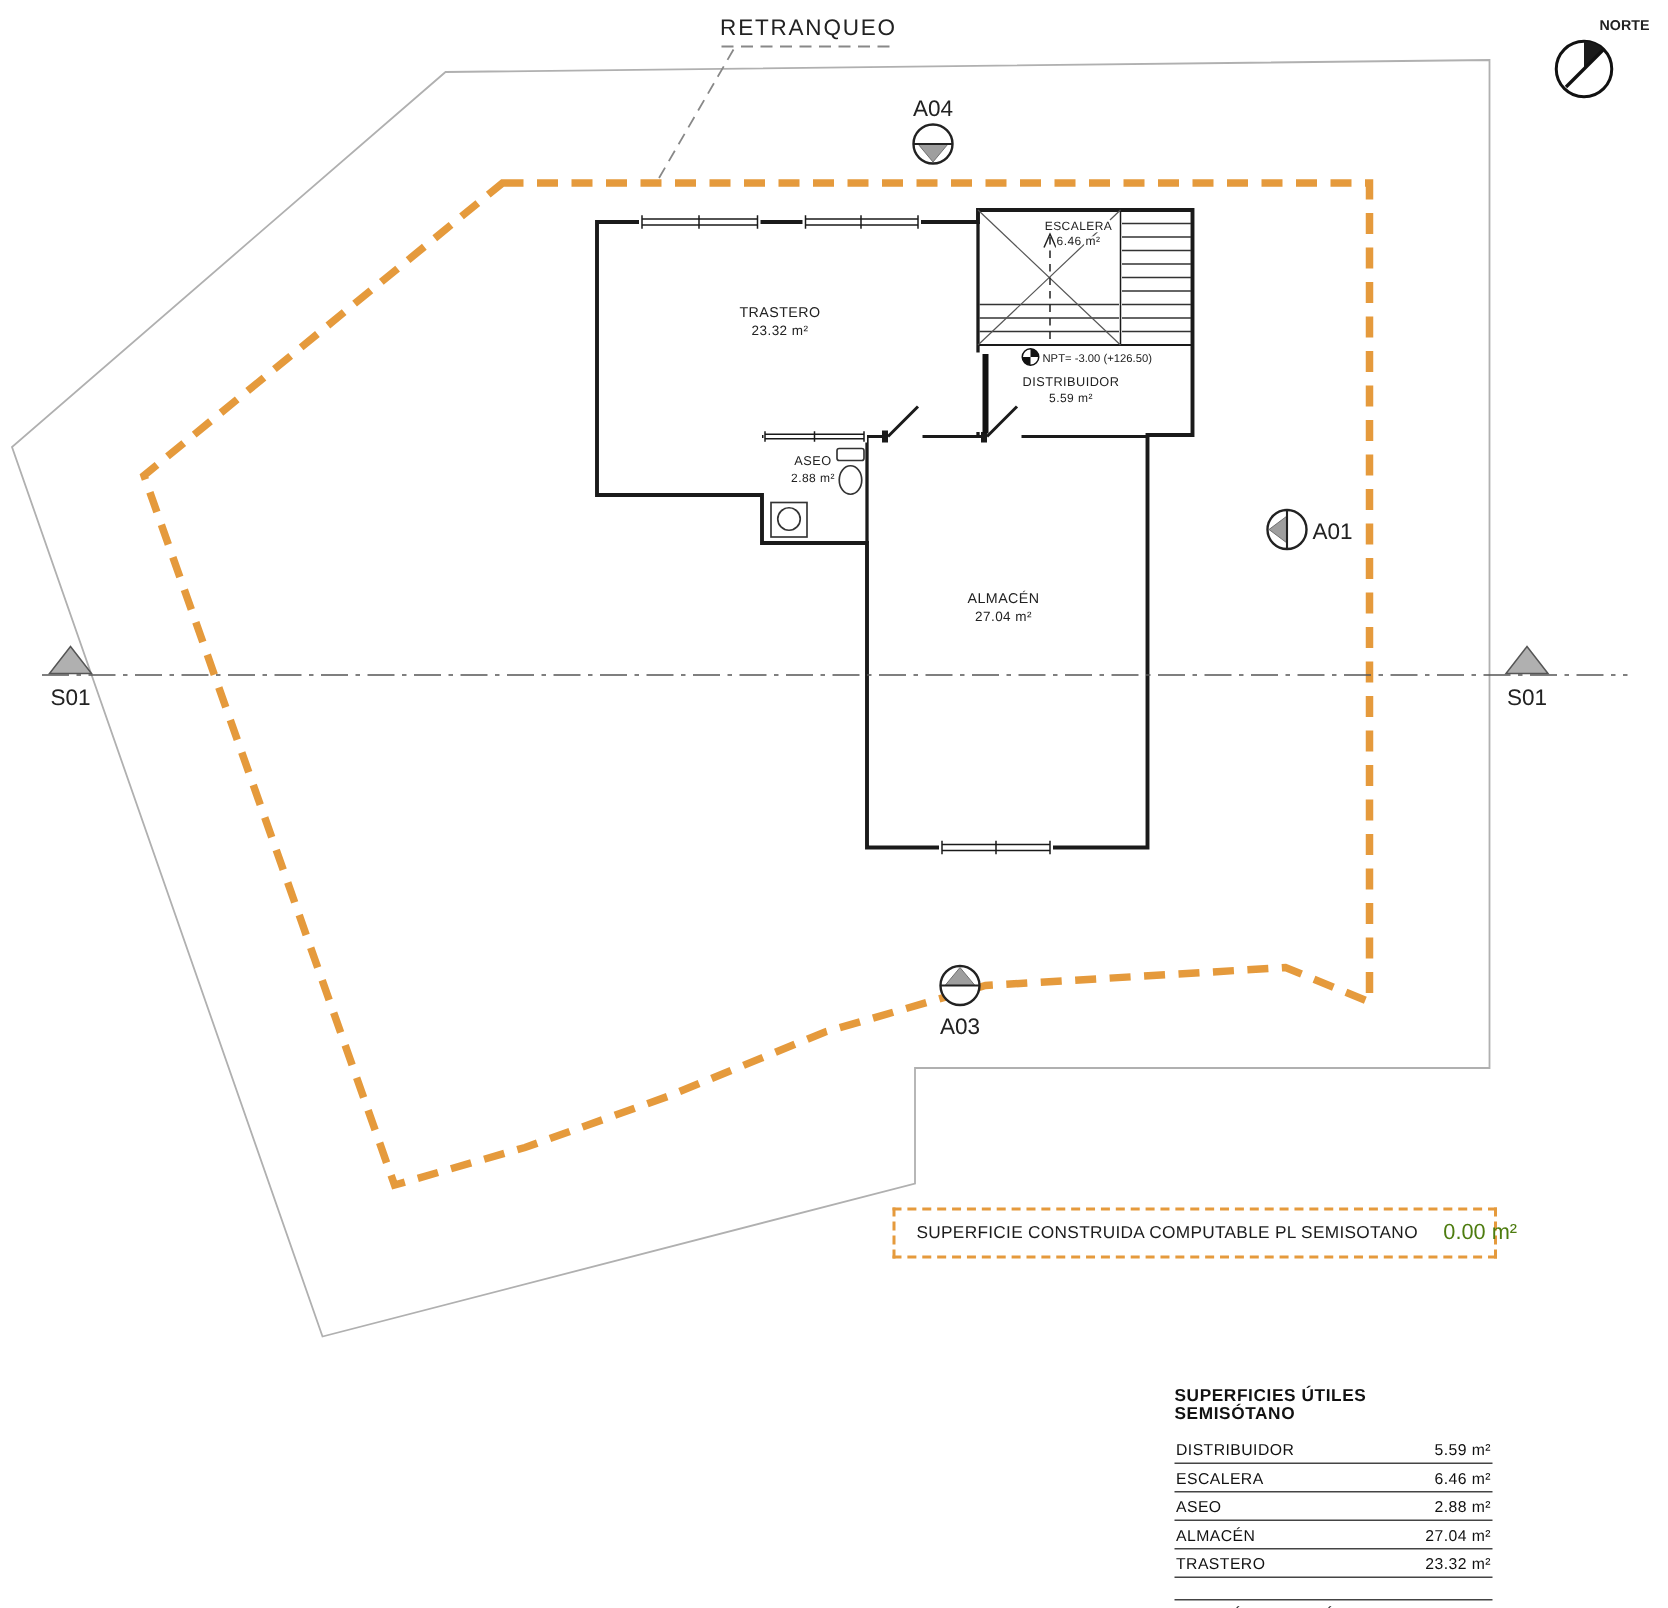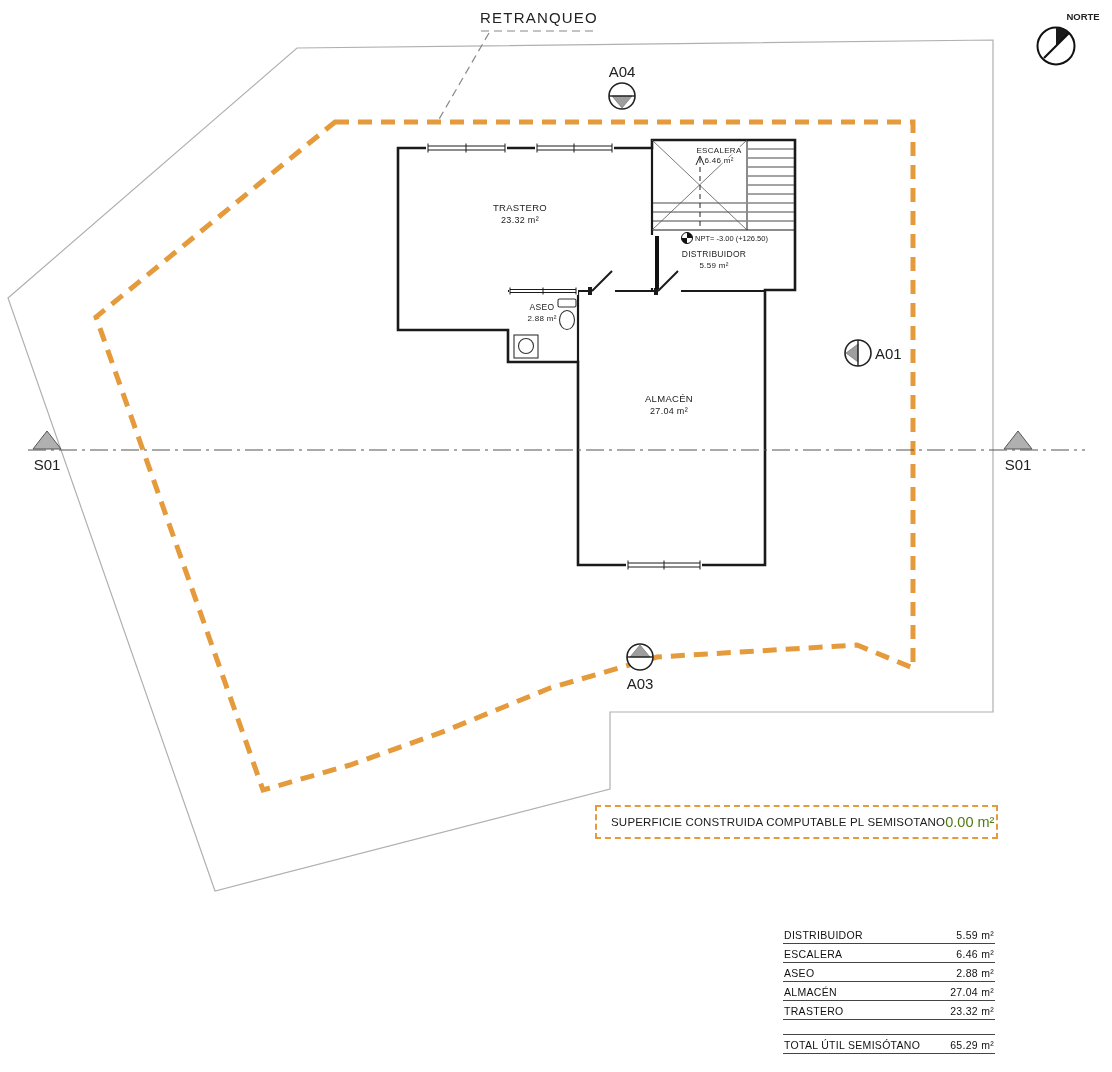--- a/index.html
+++ b/index.html
@@ -12,21 +12,21 @@
   }
   .canvas svg{position:absolute;left:0;top:0;}
   svg text{font-family:"Liberation Sans", sans-serif;fill:#222;}
   .halo{stroke:#ffffff;stroke-width:3px;paint-order:stroke;}
 
   
   .sup-box{
     position:absolute;left:595px;top:805px;width:403px;height:34px;
     border:2px dashed #E59A3C;background:#fff;
     display:flex;align-items:center;justify-content:space-between;
-    padding:0 14px;box-sizing:border-box;
+    padding:0 14px;box-sizing:border-box;gap:17px;
   }
   .sup-label{font-size:11.5px;letter-spacing:0.2px;color:#1c1c1c;white-space:nowrap;}
   .sup-value{font-size:14.5px;color:#4d7c0f;white-space:nowrap;}
 
   
   .areas-table{position:absolute;left:783px;top:925px;width:212px;color:#111;}
   .at-title{font-size:11.5px;font-weight:600;letter-spacing:0.4px;margin-bottom:8px;}
   .at-row{
     display:flex;justify-content:space-between;align-items:baseline;
     font-size:10.5px;letter-spacing:0.3px;
@@ -212,20 +212,21 @@
       <line x1="1044" y1="58" x2="1069" y2="33" stroke="#111" stroke-width="2.2"></line>
     </g>
   </svg>
 
   <div class="sup-box">
     <span class="sup-label">SUPERFICIE CONSTRUIDA COMPUTABLE PL SEMISOTANO</span>
     <span class="sup-value">0.00 m²</span>
   </div>
 
   <div class="areas-table">
+    <div class="at-title">SUPERFICIES ÚTILES SEMISÓTANO</div>
     <div class="at-row">
       <span>DISTRIBUIDOR</span>
       <span>5.59 m²</span>
     </div>
     <div class="at-row">
       <span>ESCALERA</span>
       <span>6.46 m²</span>
     </div>
     <div class="at-row">
       <span>ASEO</span>

